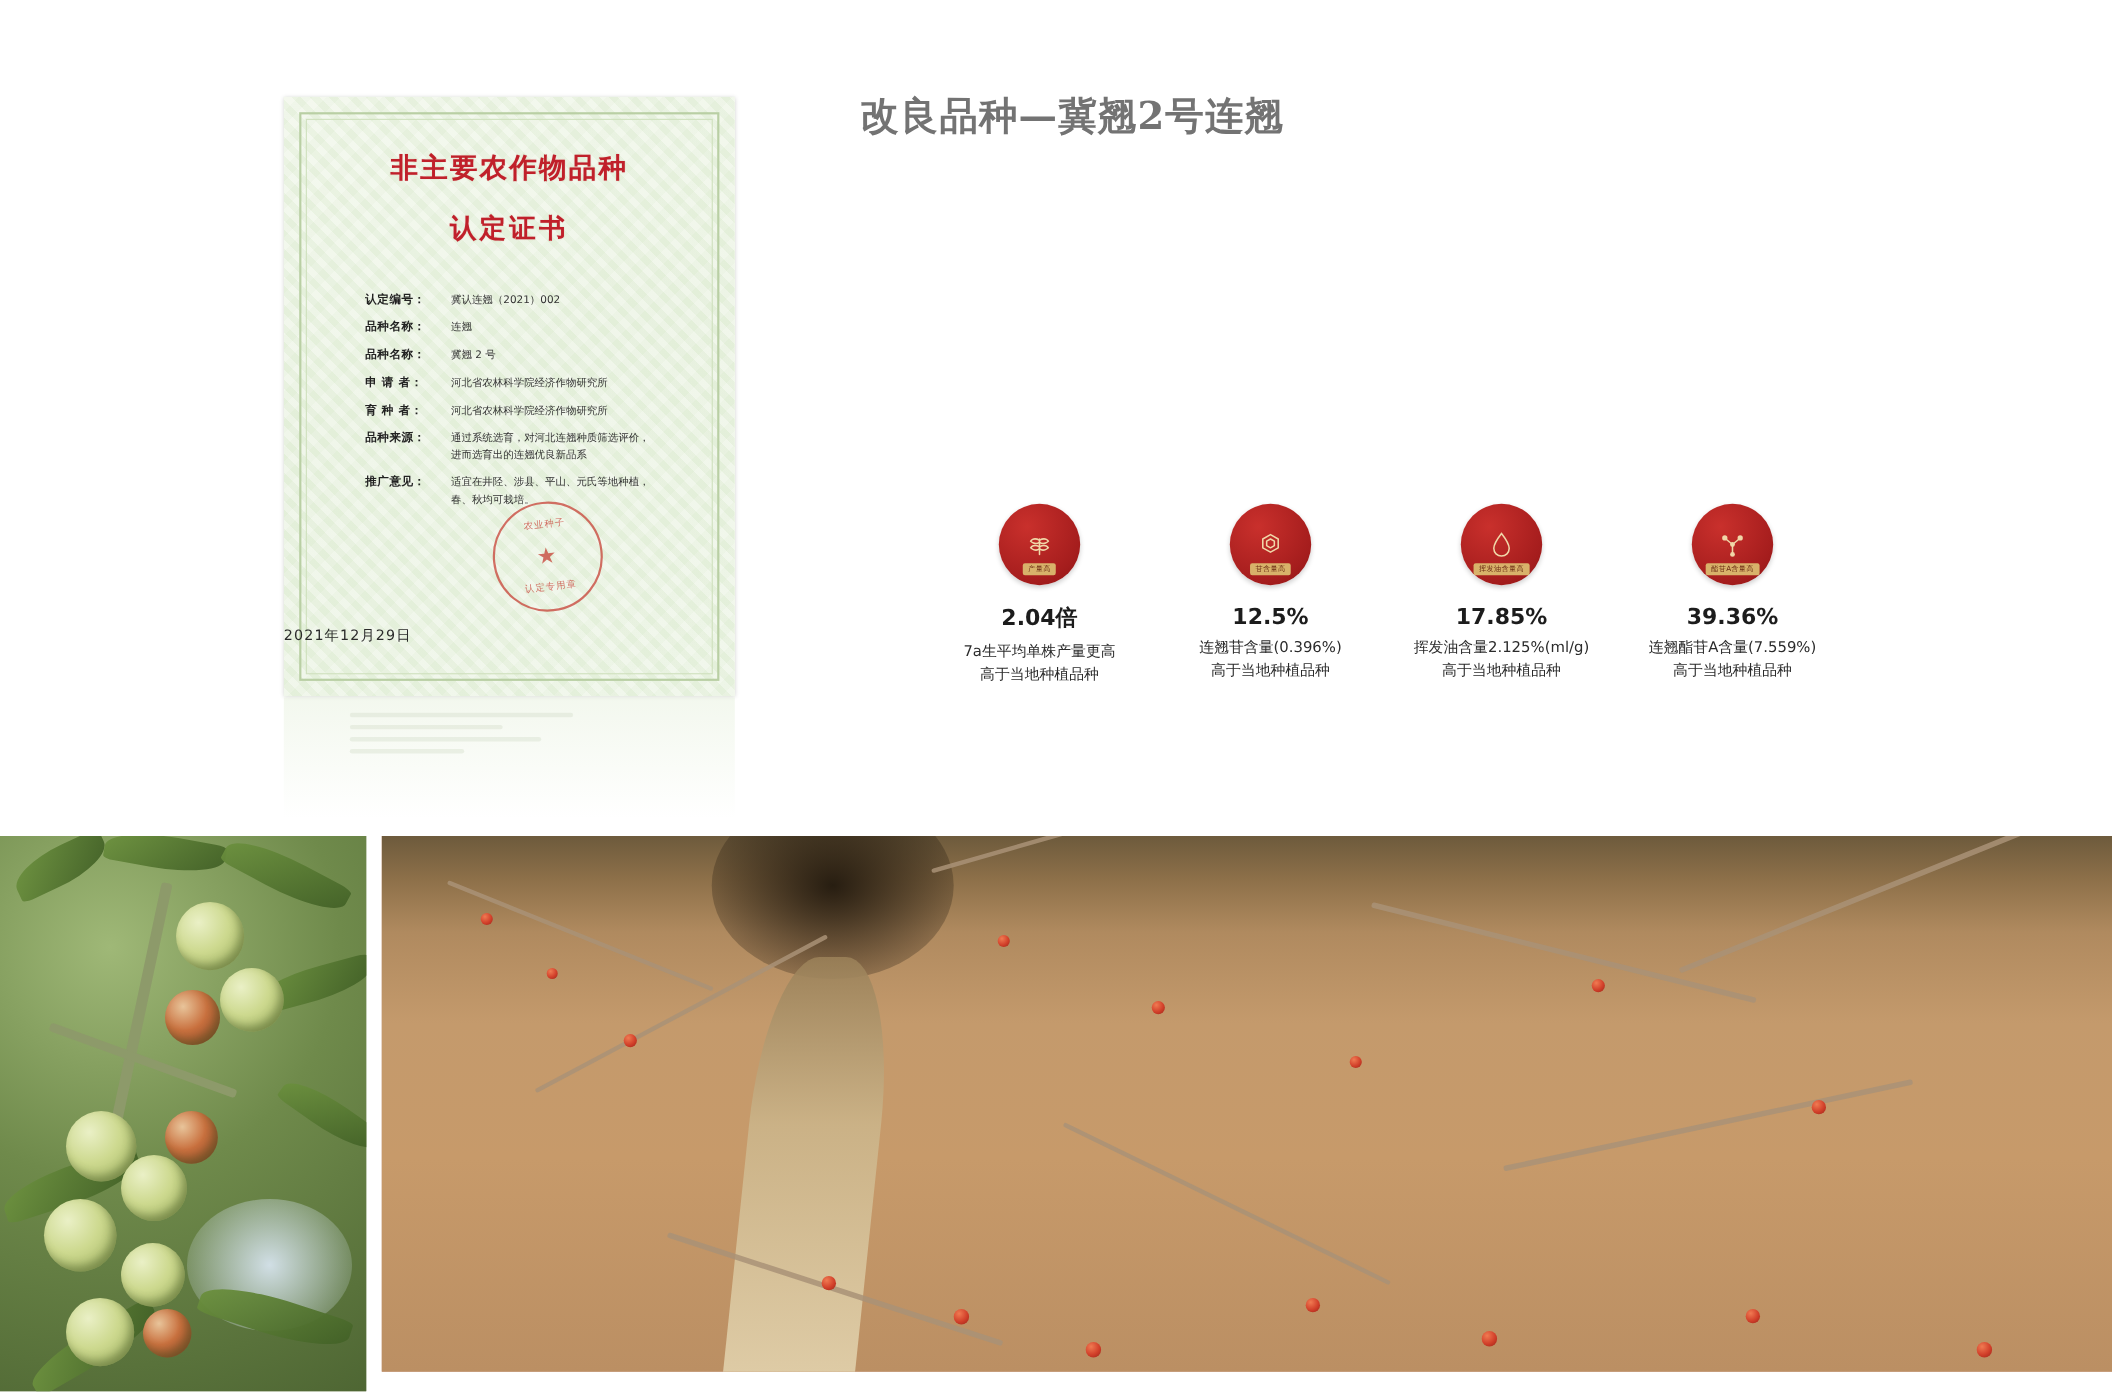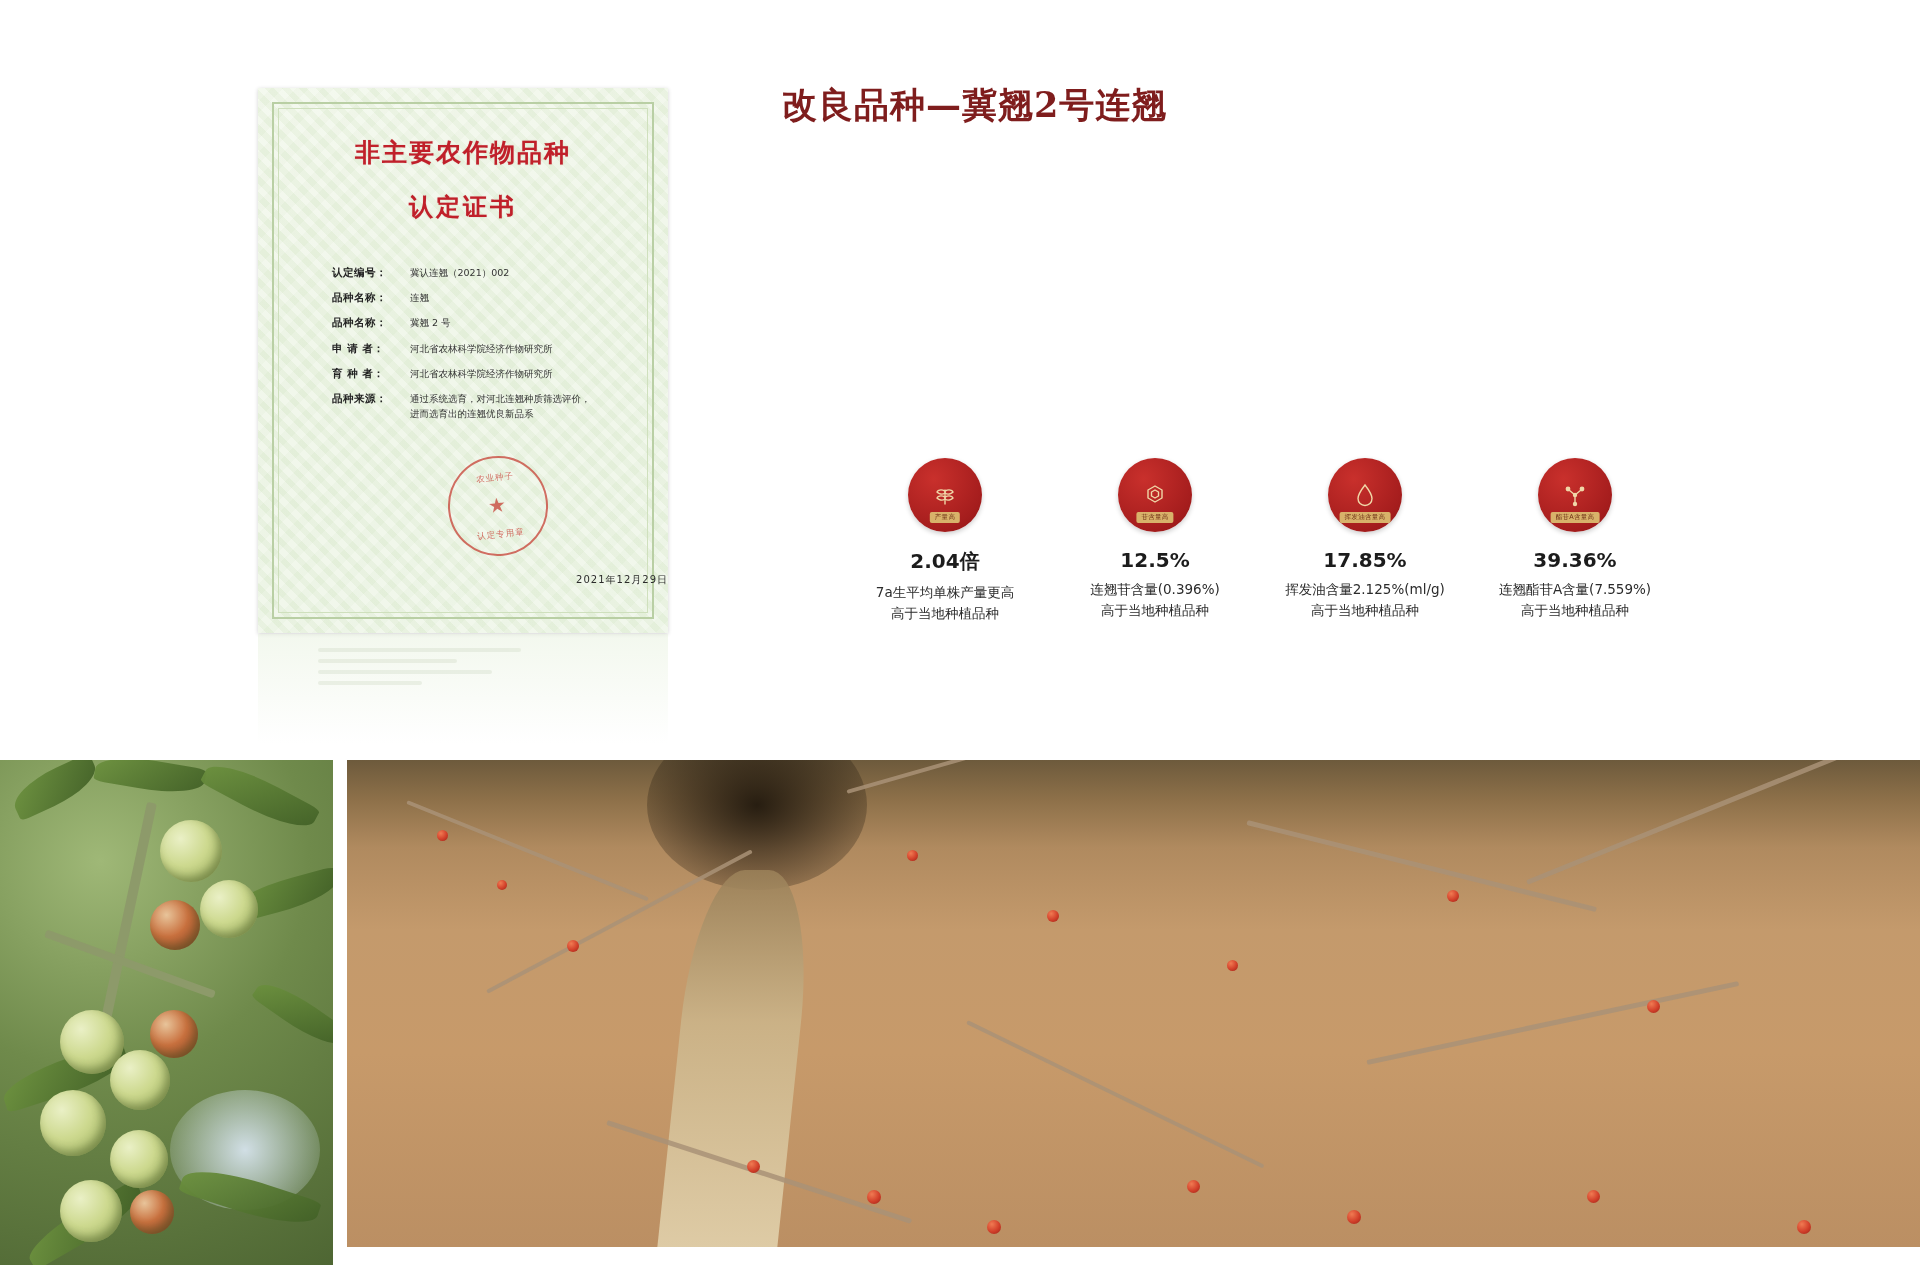--- a/index.html
+++ b/index.html
@@ -144,22 +144,22 @@
     position: absolute;
     bottom: 14px;
     width: 100%;
     font-size: 8.5px;
     letter-spacing: 1px;
   }
   .cert-date {
     position: absolute;
     left: 0; right: 0;
     bottom: 46px;
-    text-align: right;
-    font-size: 10px;
+    text-align: left;
+    font-size: 13px;
     color: #2b2b2b;
     letter-spacing: 1px;
   }
   
   .cert-reflection {
     position: absolute;
     left: 258px;
     top: 634px;
     width: 410px;
     height: 110px;
@@ -186,21 +186,21 @@
   .content {
     position: absolute;
     left: 782px;
     top: 82px;
     width: 900px;
   }
   .headline {
     font-family: "DejaVu Serif", "Liberation Serif", serif;
     font-size: 35px;
     font-weight: bold;
-    color: #7f1d1d;
+    color: #737373;
     letter-spacing: 1px;
   }
   .para {
     margin-top: 38px;
     font-size: 17.5px;
     line-height: 2.15;
     color: #2a2a2a;
     text-align: justify;
     text-indent: 2em;
     letter-spacing: .4px;
@@ -377,20 +377,27 @@
           </div>
           <div class="cert-row">
             <div class="cert-label">育 种 者：</div>
             <div class="cert-value">河北省农林科学院经济作物研究所</div>
           </div>
           <div class="cert-row">
             <div class="cert-label">品种来源：</div>
             <div class="cert-value">
               <span>通过系统选育，对河北连翘种质筛选评价，</span>
               <span class="line2">进而选育出的连翘优良新品系</span>
+            </div>
+          </div>
+          <div class="cert-row">
+            <div class="cert-label">推广意见：</div>
+            <div class="cert-value">
+              <span>适宜在井陉、涉县、平山、元氏等地种植，</span>
+              <span class="line2">春、秋均可栽培。</span>
             </div>
           </div>
         </div>
       </div>
 
       <div class="cert-seal">
         <div class="seal-top">农业种子</div>
         <div class="star">★</div>
         <div class="seal-bottom">认定专用章</div>
       </div>

